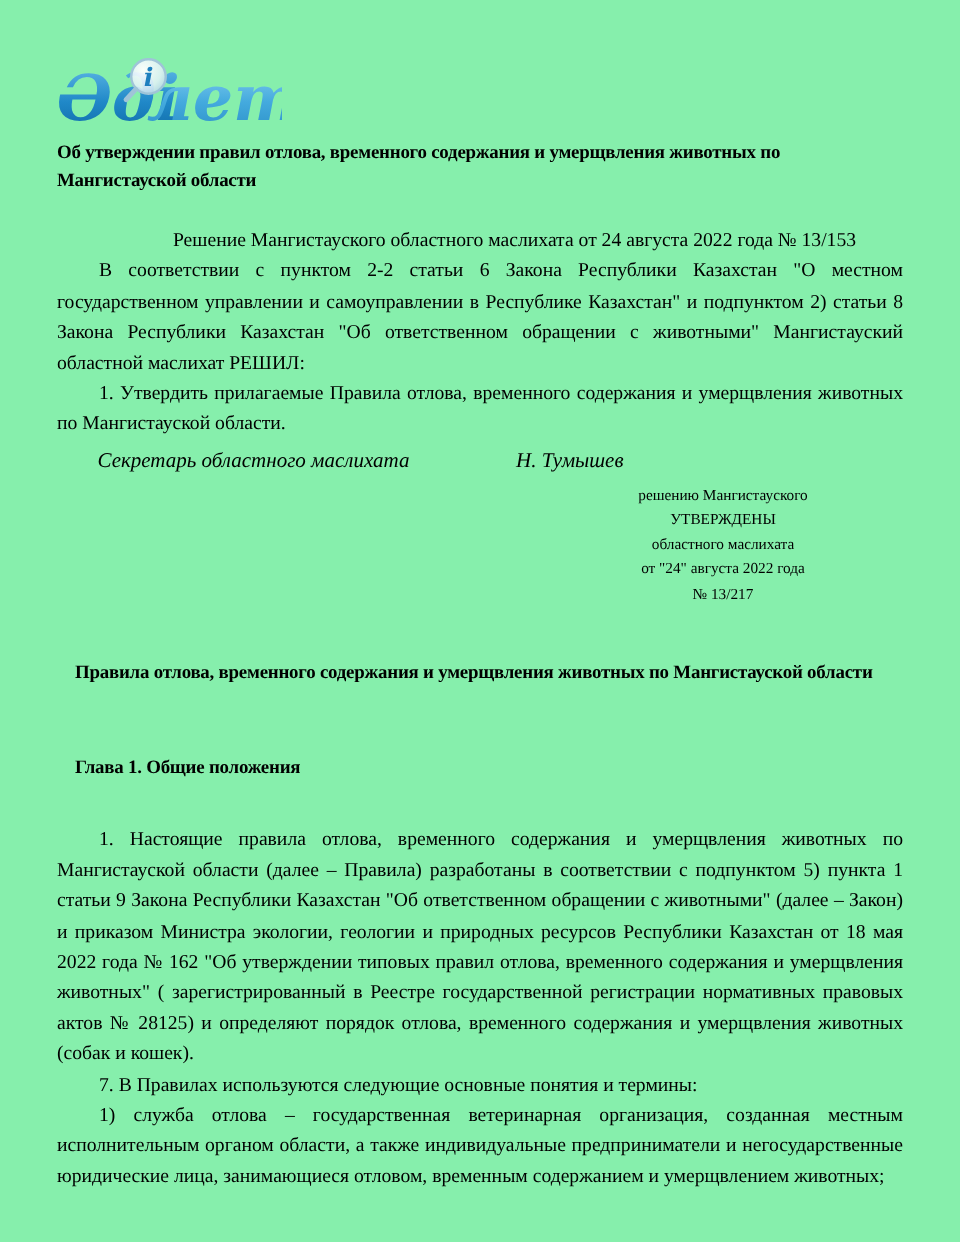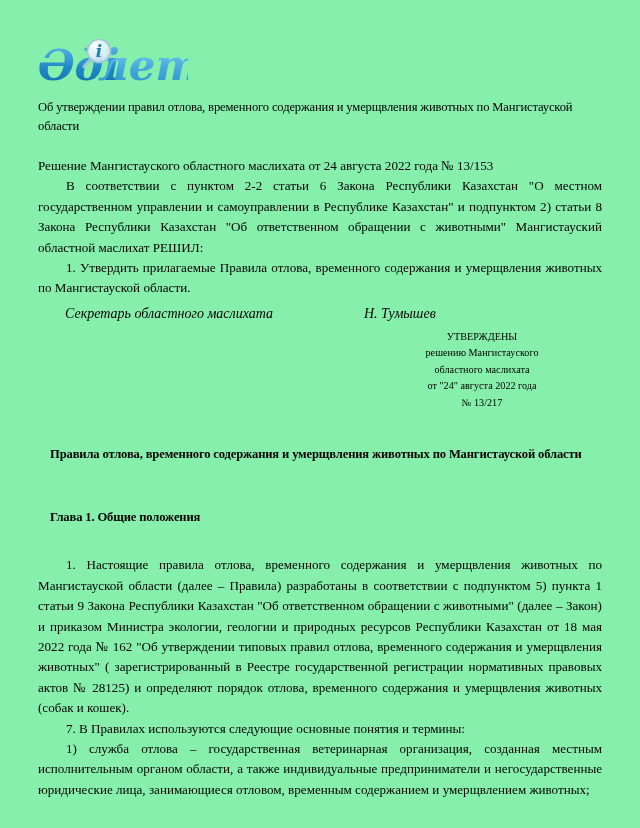--- a/index.html
+++ b/index.html
@@ -37,44 +37,44 @@
 
   
   .doc {
     position: absolute;
     left: 38px;
     top: 88px;
     width: 564px;
   }
 
   .h-title {
-    font-weight: normal;
+    font-weight: bold;
     font-size: 12.6px;
     line-height: 19px;
     letter-spacing: -0.15px;
-    margin: 10px 0 6px 0;
+    margin: 4px 0 6px 0;
     text-align: left;
   }
 
   .h-section {
     font-weight: bold;
     font-size: 12.6px;
     line-height: 19px;
     letter-spacing: -0.15px;
     margin: 12px;
   }
 
   .p {
     font-size: 13.1px;
     line-height: 20.4px;
     margin: 0;
     text-align: justify;
     text-justify: inter-word;
   }
-  .p.left { text-align: left; }
+  .p.left { text-align: center; margin-left: 46px; }
   .p.indent { text-indent: 28px; }
 
   .spacer-8 { height: 8px; }
   .spacer-14 { height: 14px; }
   .spacer-16 { height: 16px; }
   .spacer-20 { height: 20px; }
   .spacer-22 { height: 22px; }
 
   
   .sig-row {
@@ -85,21 +85,21 @@
     height: 14px;
   }
   .sig-left {
     position: absolute;
     left: 27px;
     top: 0;
     white-space: nowrap;
   }
   .sig-right {
     position: absolute;
-    left: 326px;
+    left: 306px;
     top: 0;
     white-space: nowrap;
   }
 
   
   .approval {
     margin-left: 330px;
     width: 228px;
     text-align: center;
     font-size: 10.2px;
@@ -160,22 +160,22 @@
     <div class="spacer-8"></div>
 
     <div class="sig-row">
       <span class="sig-left">Секретарь областного маслихата</span>
       <span class="sig-right">Н. Тумышев</span>
     </div>
 
     <div class="spacer-8"></div>
 
     <div class="approval">
+      <p class="ln">решению Мангистауского</p>
       <p class="ln">УТВЕРЖДЕНЫ</p>
-      <p class="ln">решению Мангистауского</p>
       <p class="ln">областного маслихата</p>
       <p class="ln">от "24" августа 2022 года</p>
       <p class="ln">№ 13/217</p>
     </div>
 
     <div class="spacer-22"></div>
 
     <h2 class="h-section">Правила отлова, временного содержания и умерщвления животных по Мангистауской области</h2>
 
     <div class="spacer-20"></div>

